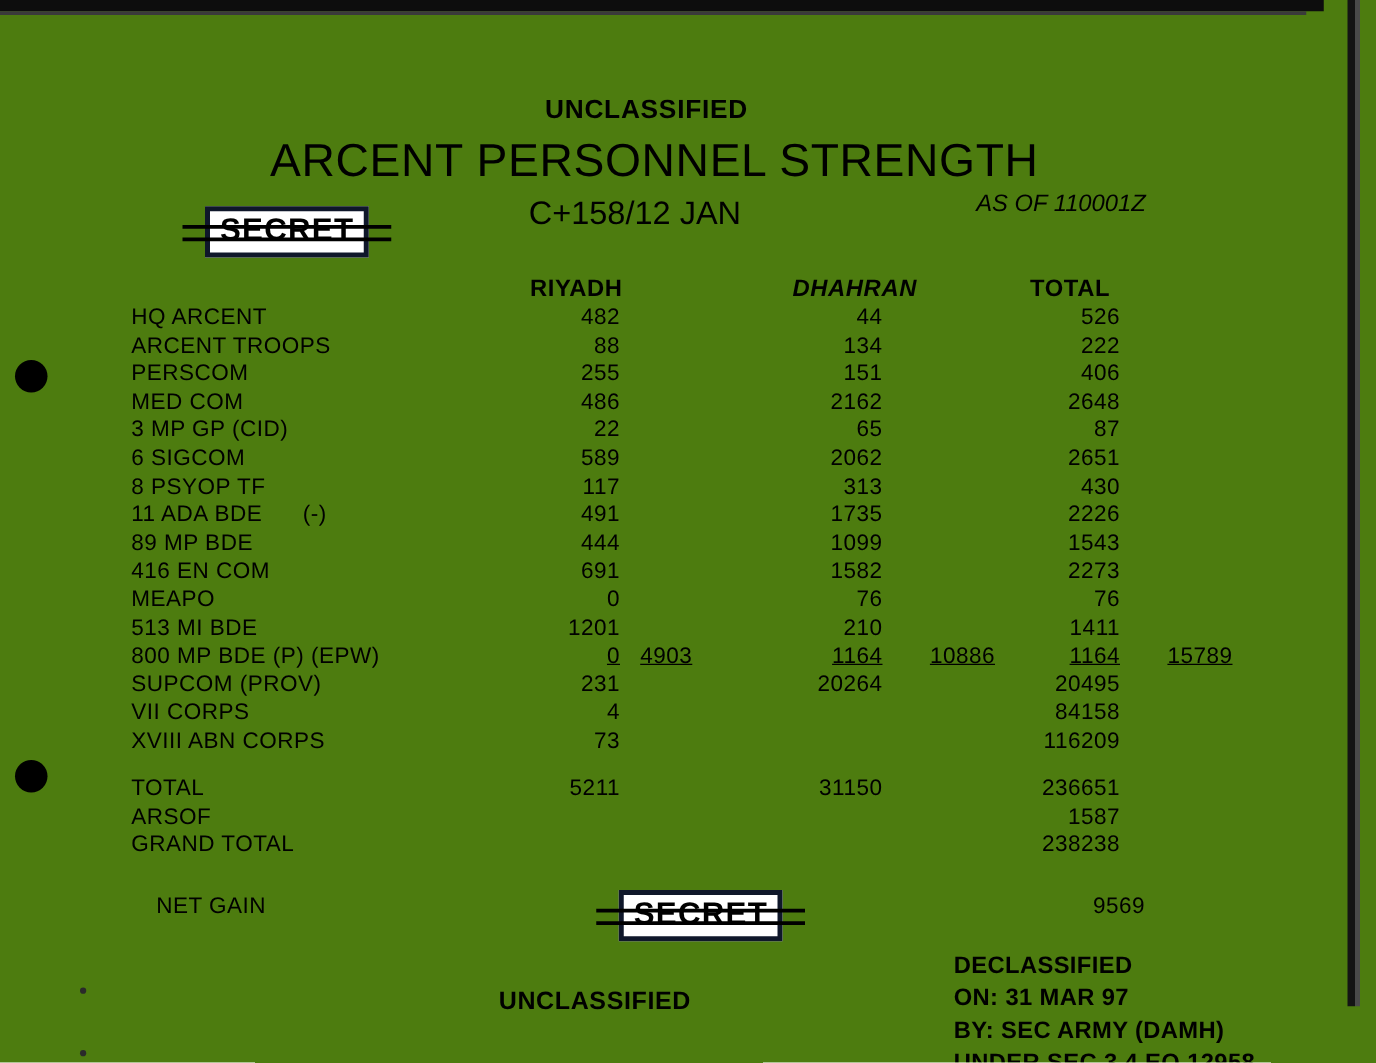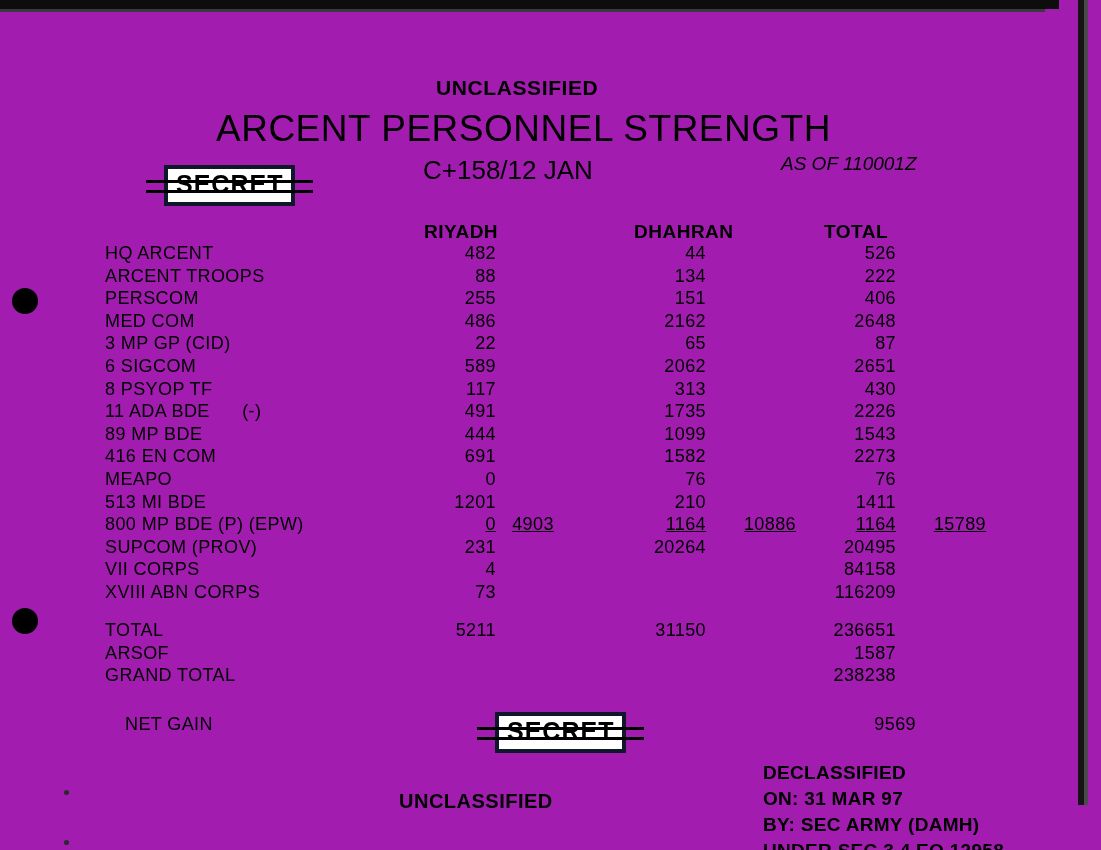--- a/index.html
+++ b/index.html
@@ -8,21 +8,21 @@
     background: #ffffff;
   }
   body {
     font-family: "Liberation Sans", sans-serif;
     color: #000000;
   }
   #page {
     position: relative;
     width: 1101px;
     height: 850px;
-    background: #a21caf;
+    background: #4d7c0f;
     overflow: hidden;
   }
   
   .edge-top {
     position: absolute;
     left: 0; top: 0;
     width: 1059px;
     height: 9px;
     background: #0d0d0d;
   }
@@ -110,21 +110,21 @@
   .secret-1 { left: 164px; top: 165px; }
   .secret-2 { left: 495px; top: 712px; }
 
   
   .col-head {
     font-size: 19px;
     font-weight: bold;
     letter-spacing: 0.5px;
   }
   .h-riyadh { left: 424px; top: 221px; }
-  .h-dhahran { left: 634px; top: 221px; }
+  .h-dhahran { left: 634px; top: 221px; font-style: italic; }
   .h-total  { left: 824px; top: 221px; }
 
   
   .rows {
     position: absolute;
     left: 0; top: 243px;
     width: 1101px;
   }
   .row {
     position: relative;

